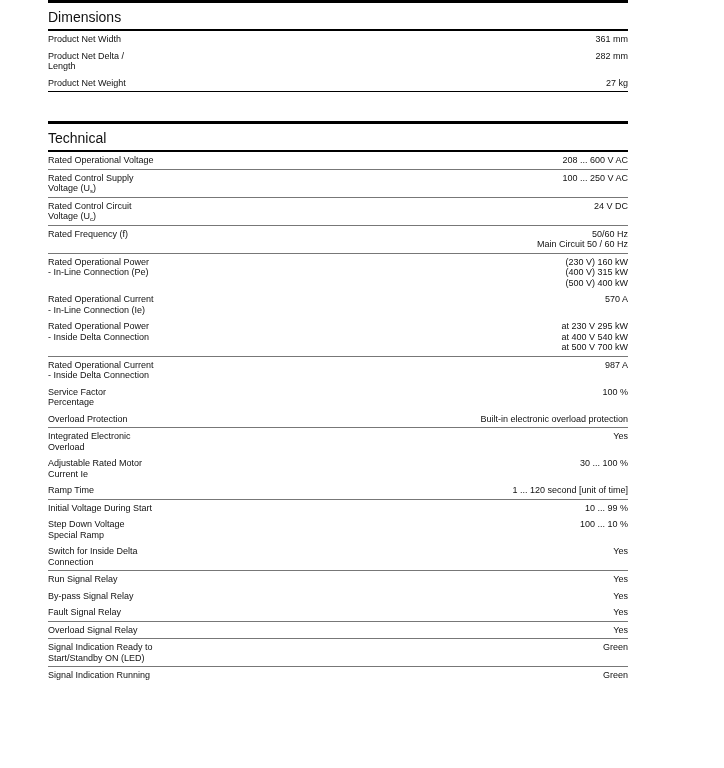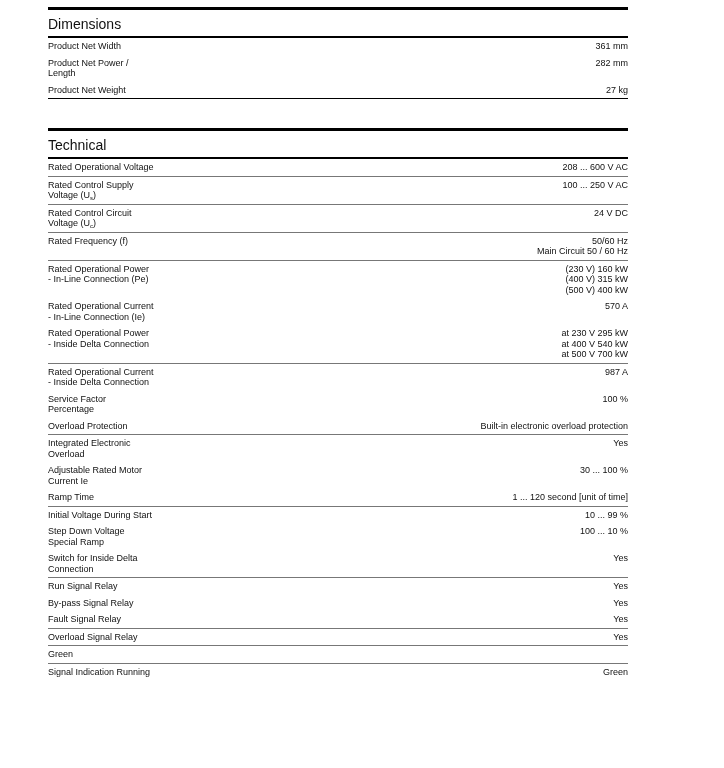--- a/index.html
+++ b/index.html
@@ -9,36 +9,36 @@
   .section { border-top: 3px solid #000; }
   .section-title { font-size: 14px; line-height: 18px; padding: 5px 0 3px 0; margin: 0; font-weight: normal;
                    border-bottom: 2px solid #000; }
   .rows { }
   .row { display: flex; justify-content: space-between; font-size: 9px; line-height: 10.5px; padding: 3px 0 3px 0; }
   .row.div { border-bottom: 1px solid #777; justify-content: space-between; }
   .row.last { border-bottom: 1px solid #000; }
   .label { width: 120px; white-space: pre-line; }
   .value { text-align: right; white-space: pre-line; }
   sub { font-size: 6px; vertical-align: -2px; line-height: 0; }
-  #dim { margin-top: 7px; }
+  #dim { }
   #tech { margin-top: 29px; }
 </style>
 </head>
 <body>
 
 <div class="page">
   <div class="section" id="dim">
     <h2 class="section-title">Dimensions</h2>
     <div class="rows">
         <div class="row">
           <div class="label"><span>Product Net Width</span></div>
           <div class="value">361 mm</div>
         </div>
         <div class="row">
-          <div class="label"><span>Product Net Power /
+          <div class="label"><span>Product Net Delta /
 Length</span></div>
           <div class="value">282 mm</div>
         </div>
         <div class="row last">
           <div class="label"><span>Product Net Weight</span></div>
           <div class="value">27 kg</div>
         </div>
       </div>
   </div>
   <div class="section" id="tech">
@@ -134,20 +134,22 @@
         </div>
         <div class="row div">
           <div class="label"><span>Fault Signal Relay</span></div>
           <div class="value">Yes</div>
         </div>
         <div class="row div">
           <div class="label"><span>Overload Signal Relay</span></div>
           <div class="value">Yes</div>
         </div>
         <div class="row div">
+          <div class="label"><span>Signal Indication Ready to
+Start/Standby ON (LED)</span></div>
           <div class="value">Green</div>
         </div>
         <div class="row">
           <div class="label"><span>Signal Indication Running</span></div>
           <div class="value">Green</div>
         </div>
       </div>
   </div>
 </div>
 

